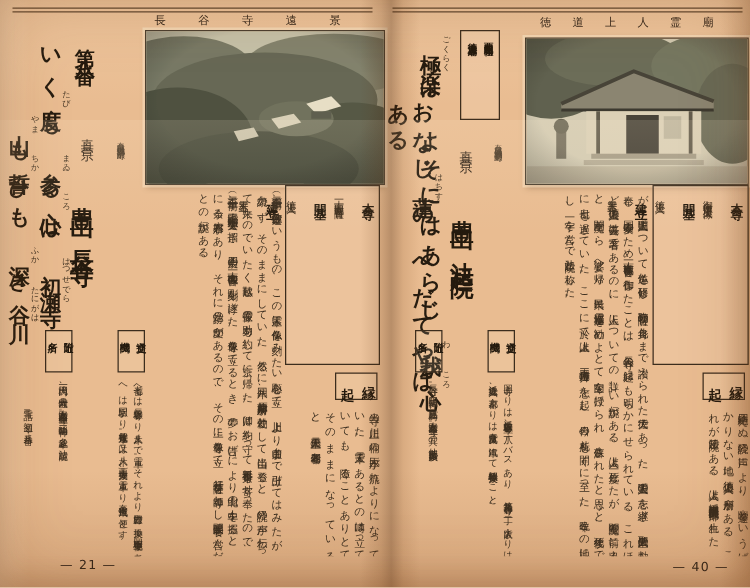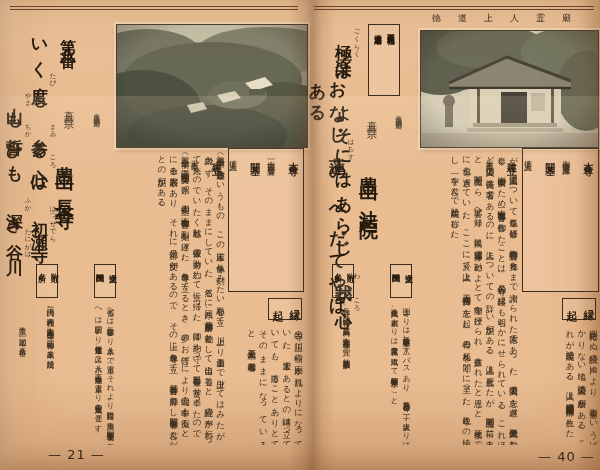--- a/index.html
+++ b/index.html
@@ -25,40 +25,43 @@
   .inforow{margin-block-end:5px;}
   .inforow .lab{font-size:10px;font-weight:bold;letter-spacing:4px;color:#241a0e;display:block;}
   .inforow .val{font-size:8px;letter-spacing:1px;color:#3b2c1c;display:block;margin-block-start:12px;}
   .headbox{border:1px solid #3c2d1d;background:rgba(255,244,225,.12);box-sizing:border-box;
            display:flex;flex-direction:row-reverse;justify-content:center;gap:2px;padding:2px;}
   .headbox div{writing-mode:vertical-rl;text-orientation:upright;font-weight:bold;color:#241a0e;}
   .engihead div{font-size:11px;letter-spacing:1px;}
   .sechead div{font-size:8px;letter-spacing:1px;}
   .body{font-size:8.5px;letter-spacing:.5px;line-height:1.38;color:#3a2d1e;overflow:hidden;text-align:justify;}
   .small{font-size:7.5px;letter-spacing:.5px;line-height:1.6;color:#3a2d1e;overflow:hidden;}
-  .pageno{font-size:13px;letter-spacing:1px;color:#33261a;}
+  .pageno{font-size:10px;letter-spacing:1px;color:#33261a;}
   .rule{border-top:1px solid rgba(62,42,22,.8);border-bottom:1px solid rgba(62,42,22,.8);height:2px;}
   .sealbox{border:1px solid #3c2d1d;box-sizing:border-box;display:flex;flex-direction:row-reverse;
            justify-content:center;gap:3px;padding:3px 2px;background:rgba(255,244,225,.15);}
   .sealbox div{writing-mode:vertical-rl;text-orientation:upright;font-size:7.5px;font-weight:bold;
                letter-spacing:.5px;color:#241a0e;}
   #gutter{left:288px;top:0;width:48px;height:470px;pointer-events:none;
           background:linear-gradient(90deg,rgba(0,0,0,0),rgba(95,52,18,.18) 35%,rgba(70,35,10,.30) 52%,rgba(120,70,30,.14) 72%,rgba(0,0,0,0));}
   #vignette{left:0;top:0;width:600px;height:470px;pointer-events:none;
             box-shadow:inset 0 0 55px rgba(125,65,20,.28), inset 0 -8px 18px rgba(100,55,20,.18);}
   #glare{left:0;top:96px;width:600px;height:90px;pointer-events:none;
          background:linear-gradient(rgba(255,238,210,.14),rgba(0,0,0,0));}
 </style>
 </head>
 <body>
 
 <div id="scan">
 
   <div class="abs rule" style="left:10px;top:6px;width:288px;"></div>
 
+  <div class="abs caption" style="left:120px;top:10px;width:182px;">
+    <span style="letter-spacing:26px;width:182px;text-align:center;">長谷寺遠景</span>
+  </div>
 
   <svg class="abs photo" style="left:116px;top:24px;" width="190" height="122" viewBox="0 0 190 122">
     <defs>
       <radialGradient id="vigL" cx="50%" cy="45%" r="75%">
         <stop offset="60%" stop-color="rgba(0,0,0,0)"></stop>
           <stop offset="100%" stop-color="rgba(25,22,12,.35)"></stop>
       </radialGradient>
     </defs>
     <rect width="190" height="122" fill="#8f937f"></rect>
     <rect width="190" height="26" fill="#b6b8a5"></rect>

